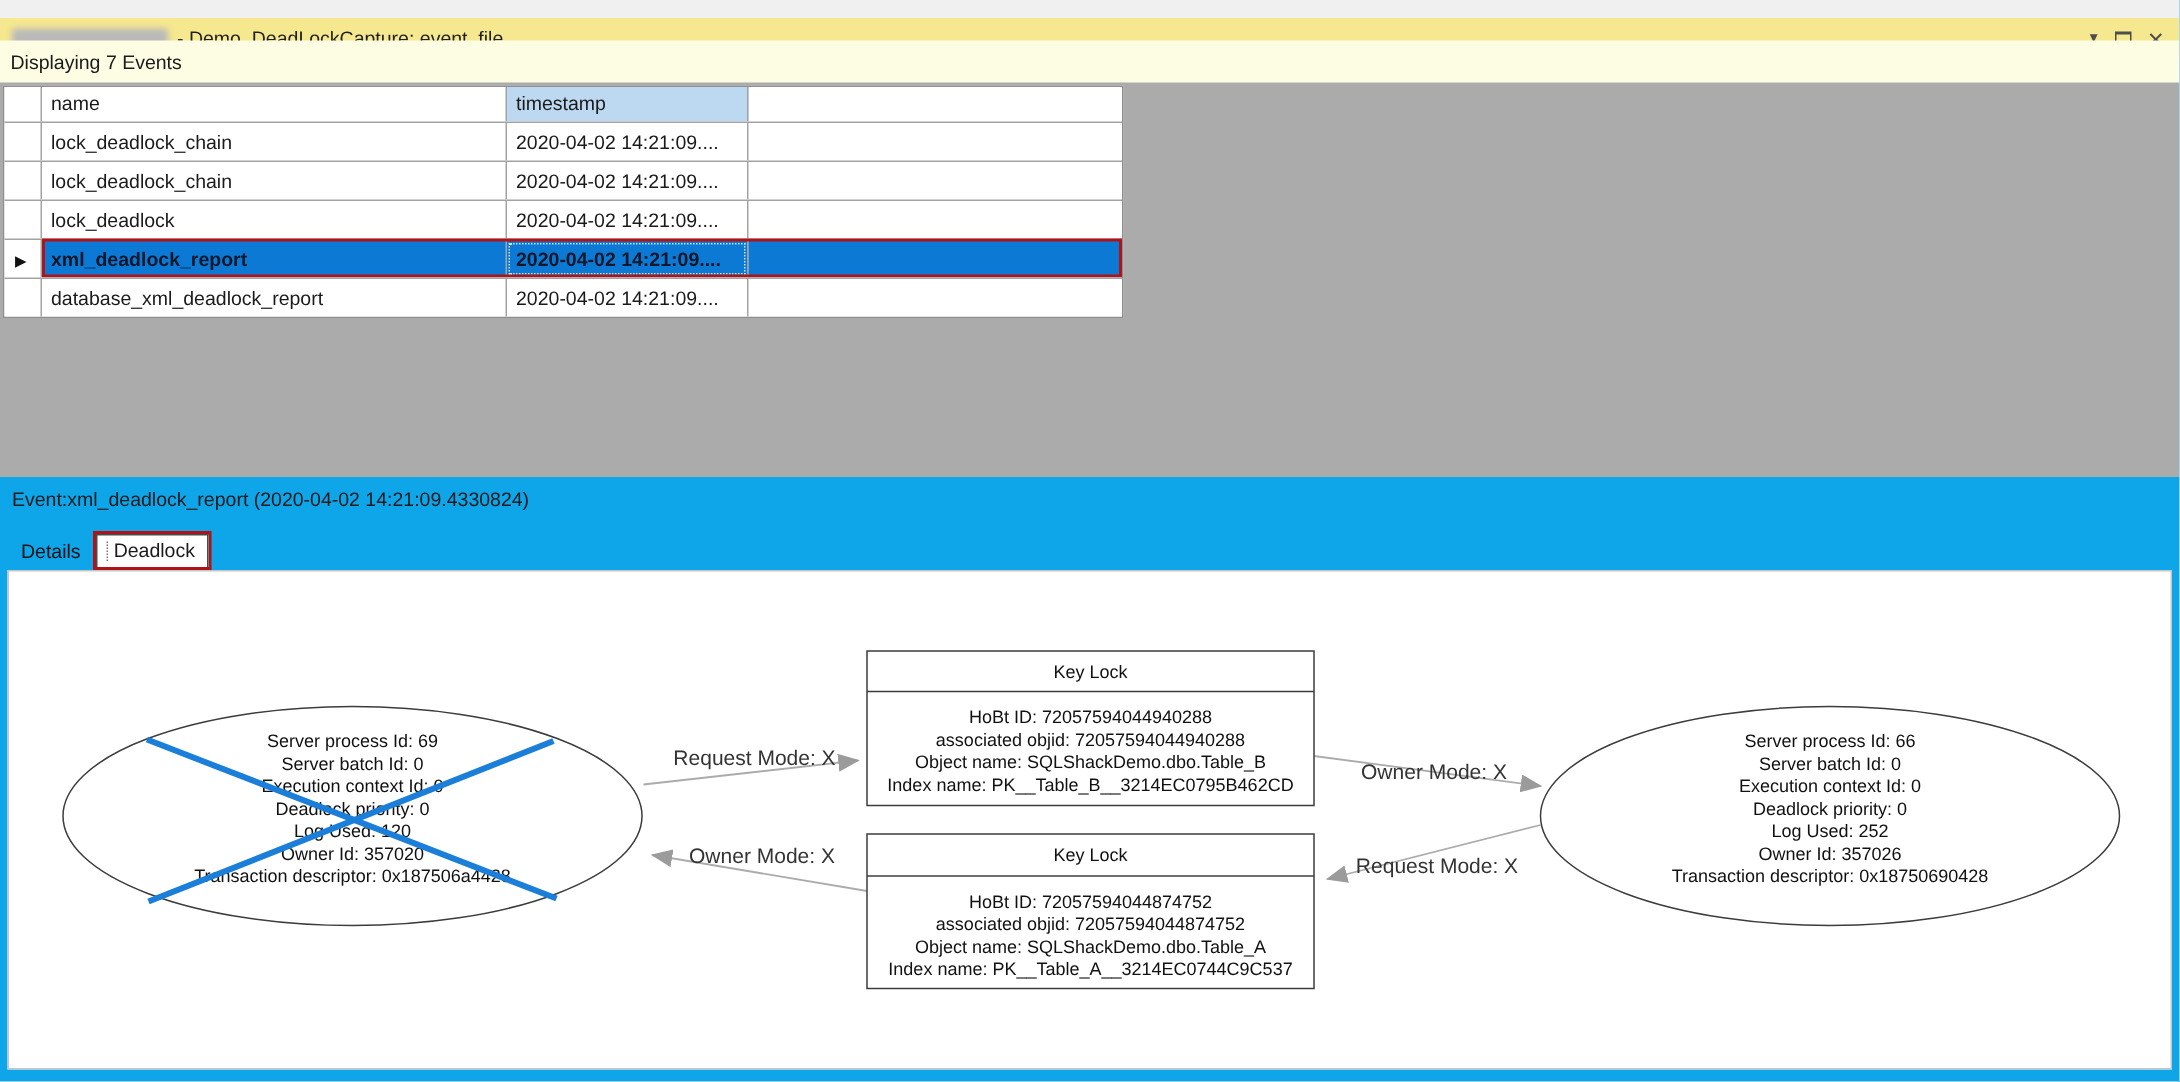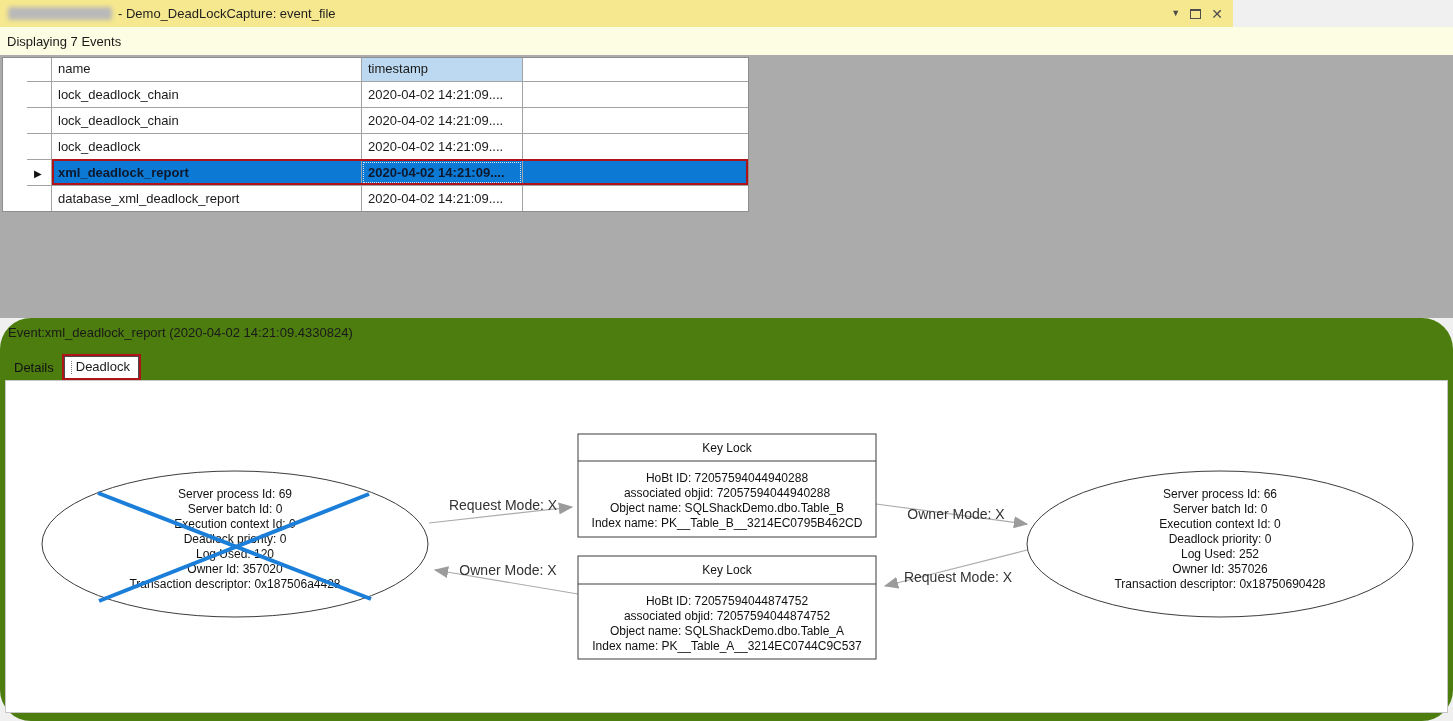--- a/index.html
+++ b/index.html
@@ -1,61 +1,61 @@
 <!DOCTYPE html>
 <html style="--titlebar: #F6E88E; --status-bar: #FDFDE3; --canvas-gray: #ABABAB; --selection-blue: #0C79D4; --highlight-red: #AF1317; --sorted-column-blue: #BCD9F1; --victim-cross-blue: #1B7FD9;"><head>
 <meta charset="utf-8">
 <style>
   * { margin:0; padding:0; box-sizing:border-box; }
   html,body { width:1453px; height:721px; }
   body { font-family:"Liberation Sans", sans-serif; font-size:13px; color:#1a1a1a; }
   .app { position:relative; width:1453px; height:721px; overflow:hidden; background:#F0F0F0; }
 
   
-  .titlebar { position:absolute; left:0; top:0; width:1233px; height:27px;
+  .titlebar { position:absolute; left:0; top:12px; width:1453px; height:27px;
     background:var(--titlebar,#F6E88E); display:flex; align-items:center; }
   .redacted { display:inline-block; width:104px; height:13px; margin-left:8px;
     background:#b9b9b9; border-radius:2px; filter:blur(2px); }
   .title-text { margin-left:6px; color:#1f1f1f; }
   .win-controls { position:absolute; right:10px; top:0; height:27px; display:flex; align-items:center; gap:10px; color:#4d4d4d; }
   .wc { cursor:default; line-height:1; }
   .wc-menu { font-size:9px; }
   .wc-max { width:11px; height:10px; border:1px solid #4d4d4d; border-top:2px solid #4d4d4d; }
   .wc-close { font-size:14px; }
 
   
   .statusbar { position:absolute; left:0; top:27px; width:1453px; height:29px;
     background:var(--status-bar,#FDFDE3); border-bottom:1px solid #ABABAB;
     display:flex; align-items:center; padding-left:7px; }
 
   
   .workspace { position:absolute; left:0; top:56px; width:1453px; height:262px;
     background:var(--canvas-gray,#ABABAB); }
   .etable { position:absolute; left:2px; top:1px; width:747px;
-    background:#fff; border:1px solid #8E8E8E;padding-left:24px; }
+    background:#fff; border:1px solid #8E8E8E; }
   .trow { display:flex; height:26px; border-top:1px solid #A3A3A3; background:#fff; position:relative; }
   .trow-h { height:23px; border-top:none; }
   .tc { border-right:1px solid #A3A3A3; padding-left:6px; line-height:25px;
     white-space:pre; overflow:hidden; }
   .trow-h .tc { line-height:22px; }
   .c0 { width:25px; padding-left:0; text-align:left; }
   .c1 { width:310px; }
   .c2 { width:161px; }
   .c3 { flex:1; border-right:none; }
   .th-ts { background:var(--sorted-column-blue,#BCD9F1); }
   .sel .c1, .sel .c2, .sel .c3 { background:var(--selection-blue,#0C79D4); color:#0f172a;font-weight:bold; }
   .sel-outline { position:absolute; left:25px; right:0; top:-1px; bottom:0;
     border:2px solid var(--highlight-red,#AF1317); pointer-events:none; }
   .sel .c2 { position:relative; }
   .sel .c2::after { content:""; position:absolute; left:1px; right:1px; top:2px; bottom:2px;
     border:1px dotted rgba(255,255,255,.8); pointer-events:none; }
   .rowmark { display:inline-block; margin-left:7px; font-size:10px; color:#111; line-height:26px; }
 
   
-  .detail { position:absolute; left:0; top:318px; width:1453px; height:403px; background:#4d7c0f;border-radius:31px; }
+  .detail { position:absolute; left:0; top:318px; width:1453px; height:403px; background:#0ea5e9; }
   .event-header { position:absolute; left:8px; top:7px; color:#1a1a1a; }
   .tabs { position:absolute; left:10px; top:36px; display:flex; align-items:flex-end; z-index:3; }
   .tab-plain { padding:4px 8px 5px 4px; color:#111; }
   .tab-deadlock { border:2px solid var(--highlight-red,#AF1317); background:#fff; }
   .tab-deadlock .inner { border:1px solid #4a4a4a; border-bottom:none; background:#fff;
     padding:2px 8px 4px 6px; display:flex; align-items:flex-end; }
   .focus-dots { display:inline-block; width:0; height:13px; border-left:1px dotted #777; margin-right:4px; }
 
   .panel { position:absolute; left:5px; top:62px; width:1443px; height:333px;
     background:#fff; border:1px solid #C6C6C6; z-index:1; }

